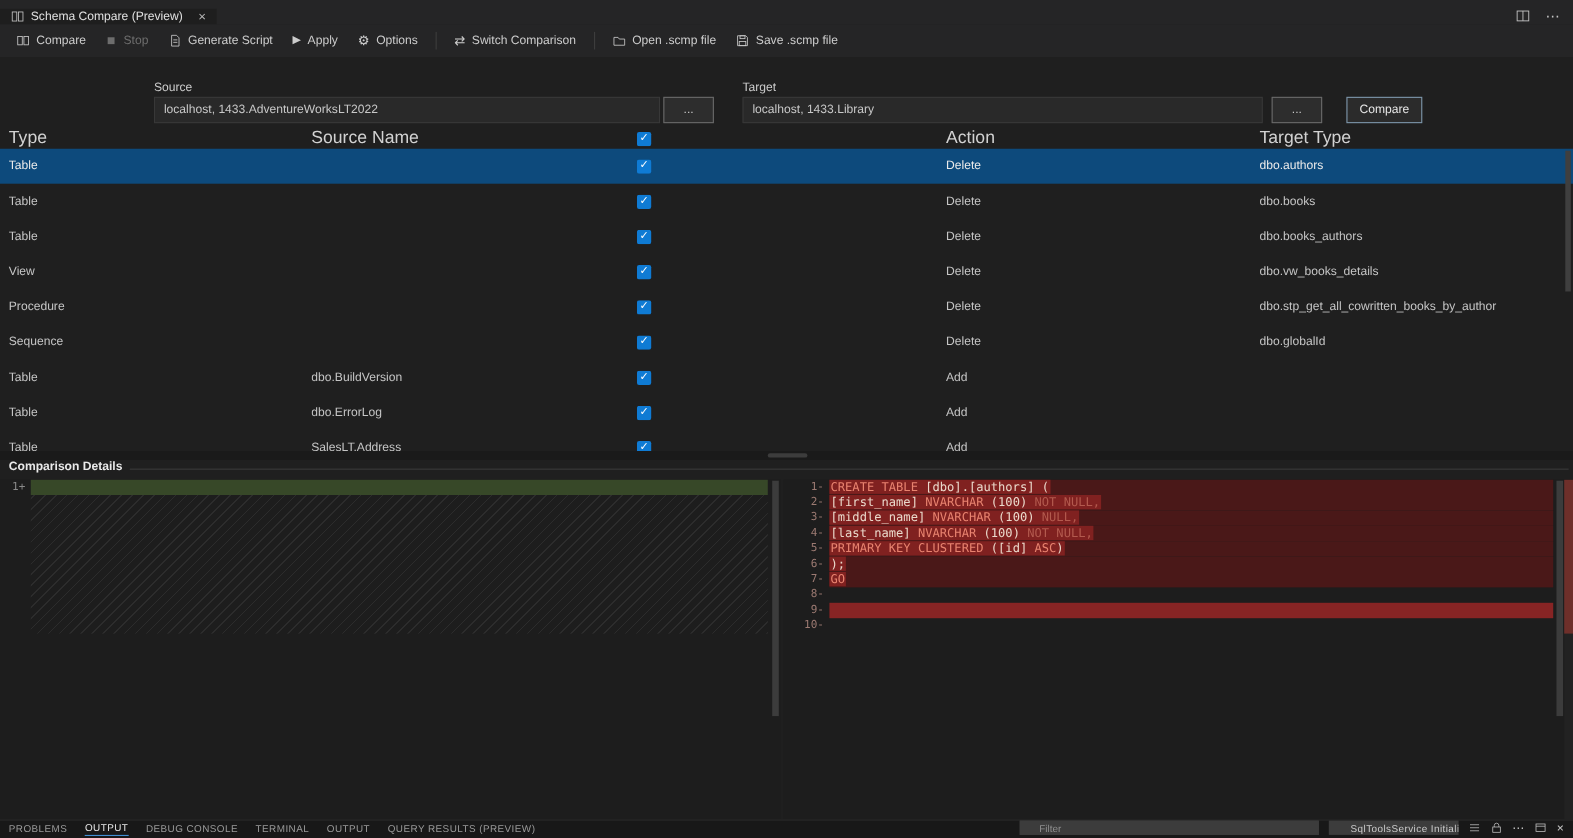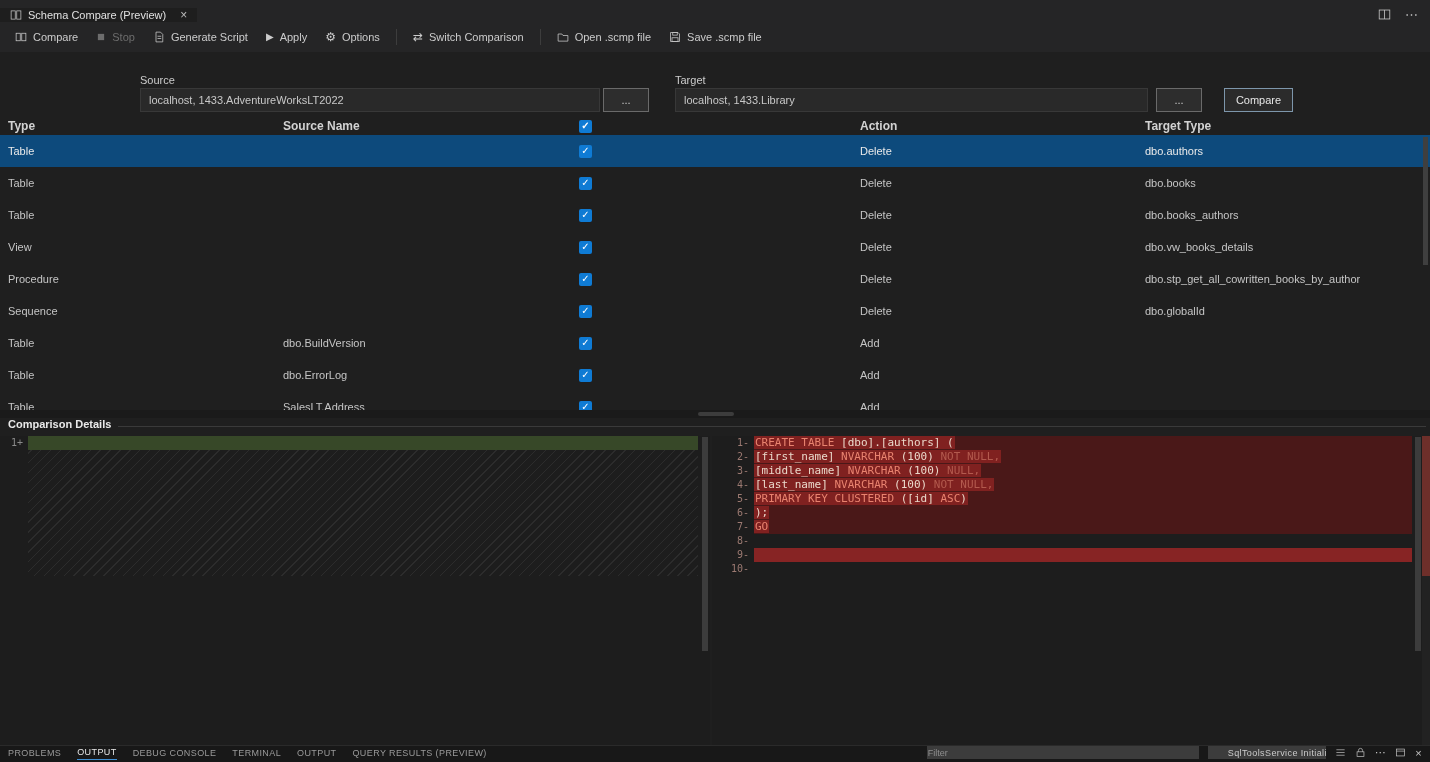--- a/index.html
+++ b/index.html
@@ -20,21 +20,21 @@
   .tbtn{display:flex;align-items:center;gap:6px;padding:4px 9px;color:#cccccc;cursor:pointer;}
   .tbtn.disabled{color:#6d6d6d;}
   .tbtn .icon{display:flex;align-items:center;font-size:12px;line-height:12px;}
   .tsep{width:1px;height:16px;background:#3d3d3d;margin:0 7px;}
   
   .lbl{position:absolute;font-size:11px;color:#cccccc;}
   .conn-input{position:absolute;height:24px;background:#292929;border:1px solid #383838;color:#c8c8c8;font-size:11px;padding:0 8px;font-family:"Liberation Sans",sans-serif;}
   .browse-btn{position:absolute;width:46px;height:24px;background:#2d2d2d;border:1px solid #6a6a6a;color:#cccccc;font-size:11px;cursor:pointer;}
   .compare-btn{position:absolute;left:1224px;top:88px;width:69px;height:24px;background:#2b2b2b;border:1px solid #7d96ab;color:#e6e6e6;font-size:11px;cursor:pointer;}
   
-  .grid-header{position:absolute;top:117px;left:0;right:0;height:18px;display:grid;grid-template-columns:283px 296px 281px 285px 1fr;align-items:center;font-size:12px;color:#d2d2d2;font-weight:bold;}
+  .grid-header{position:absolute;top:117px;left:0;right:0;height:18px;display:grid;grid-template-columns:283px 296px 281px 285px 1fr;align-items:center;font-size:16px;color:#d2d2d2;}
   .grid-body{position:absolute;top:135px;left:0;right:0;height:275px;overflow:hidden;}
   .grow{display:grid;grid-template-columns:283px 296px 281px 285px 1fr;align-items:center;height:32px;font-size:11px;color:#c5c5c5;cursor:pointer;}
   .grow.selected{background:#0d4a7c;color:#eaeaea;}
   .cell{padding-left:8px;white-space:nowrap;overflow:hidden;}
   .c-src,.c-act,.c-tgt{padding-left:0;}
   .c-cb{padding-left:0;display:flex;align-items:center;}
   .cb{width:13px;height:13px;background:#0f7bd4;border-radius:2px;display:inline-flex;align-items:center;justify-content:center;cursor:pointer;}
   .cb.checked::after{content:"\2713";color:#ffffff;font-size:10px;line-height:10px;}
   .grid-scroll{position:absolute;right:2px;top:137px;width:5px;height:128px;background:#3f3f3f;}
   
@@ -66,21 +66,21 @@
   .vscroll{position:absolute;width:6px;top:1px;background:rgba(121,121,121,0.35);cursor:pointer;}
   .vscroll-left{right:2px;height:214px;}
   .vscroll-right{right:9px;height:214px;}
   .ruler{position:absolute;right:0;top:0;width:8px;height:100%;background:#222222;}
   .ruler-red{position:absolute;right:0;top:0;width:8px;height:140px;background:rgba(185,60,50,0.5);}
   
   .panelbar{position:absolute;left:0;right:0;bottom:0;height:17px;background:#181818;border-top:1px solid #2a2a2a;display:flex;align-items:flex-start;padding-left:8px;gap:16px;font-size:9px;letter-spacing:0.4px;color:#9a9a9a;}
   .ptab{cursor:pointer;padding:1px 0 2px;}
   .ptab.active{color:#e7e7e7;border-bottom:1px solid #418fd3;}
   .panel-right{margin-left:auto;display:flex;align-items:center;gap:9px;padding-right:8px;}
-  .filter-input{width:272px;height:13px;background:#3c3c3c;border:1px solid #3c3c3c;color:#cccccc;font-size:9px;padding:0 0;font-family:"Liberation Sans",sans-serif;}
+  .filter-input{width:272px;height:13px;background:#3c3c3c;border:1px solid #3c3c3c;color:#cccccc;font-size:9px;padding:0 17px;font-family:"Liberation Sans",sans-serif;}
   .filter-input::placeholder{color:#8f8f8f;}
   .channel-select{width:118px;height:13px;background:#3c3c3c;display:flex;align-items:center;justify-content:space-between;font-size:9px;color:#cccccc;padding:0 20px;cursor:pointer;white-space:nowrap;overflow:hidden;}
   .pb-icon{display:flex;align-items:center;color:#c5c5c5;font-size:11px;cursor:pointer;}
   svg{display:block;}
 </style>
 </head>
 <body>
 
 <div class="app">
 

